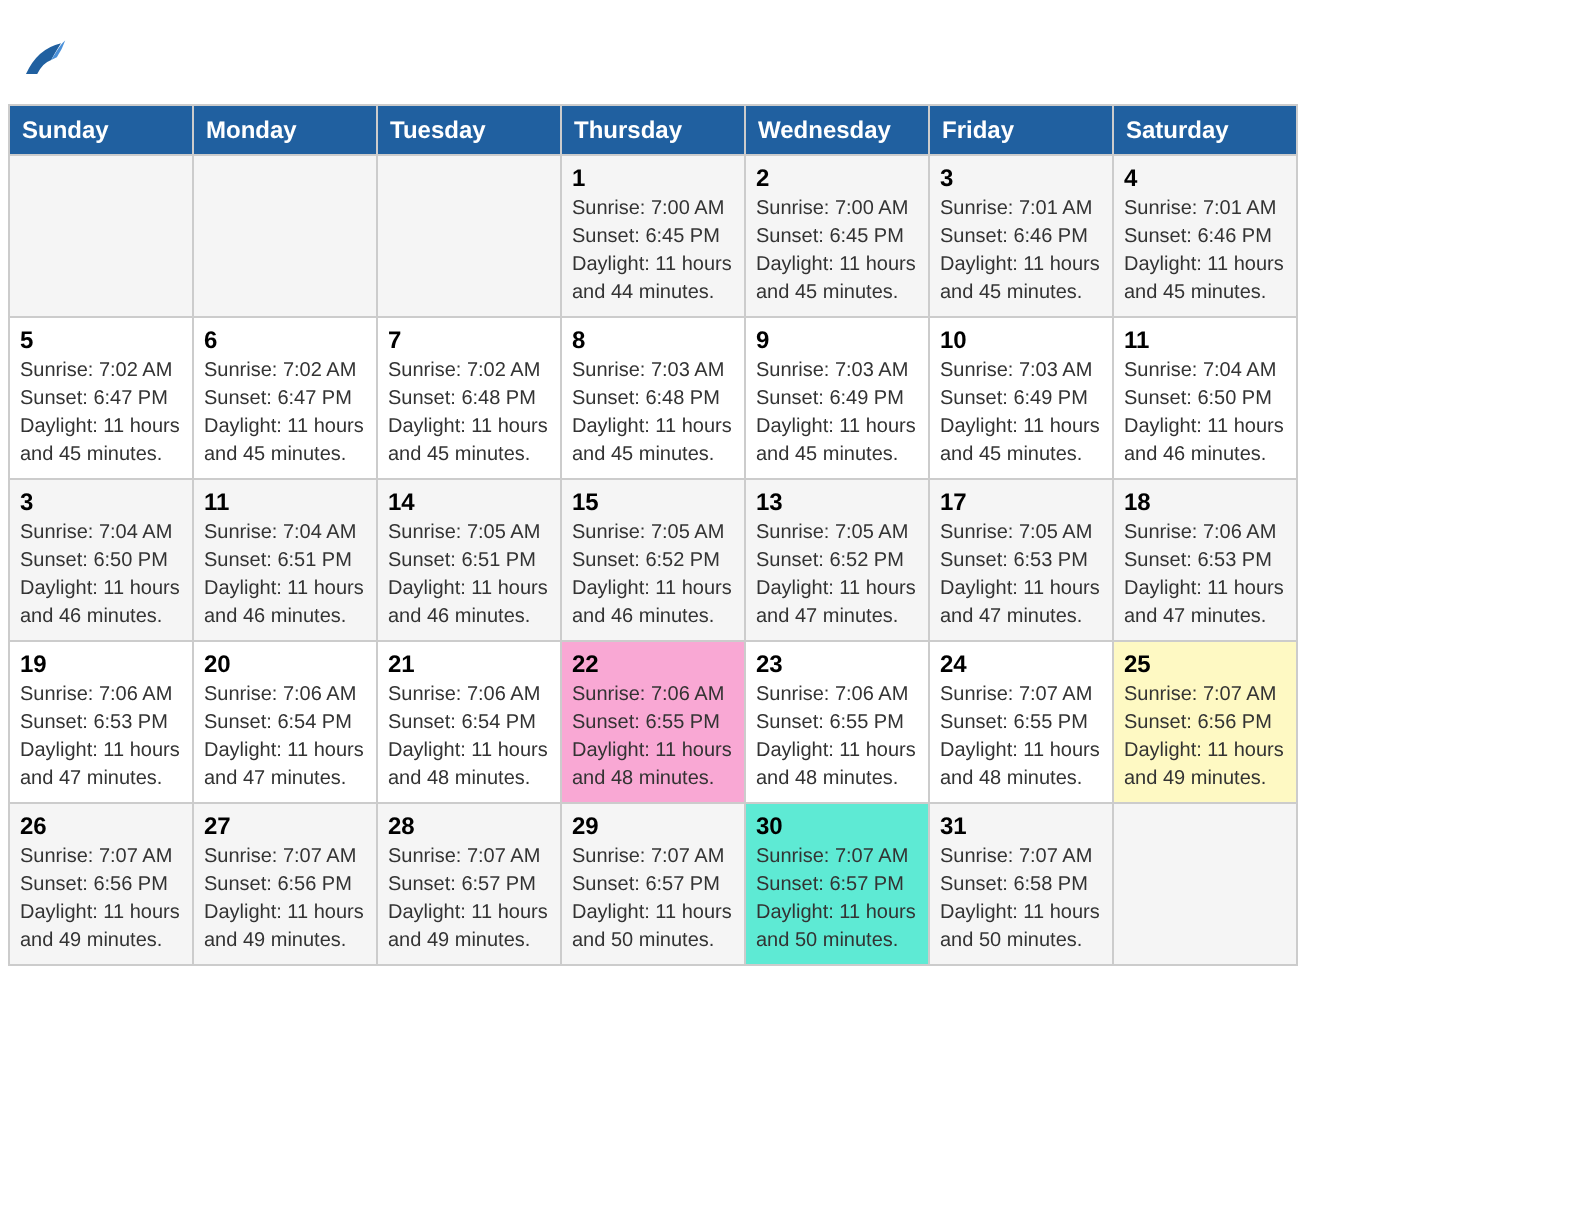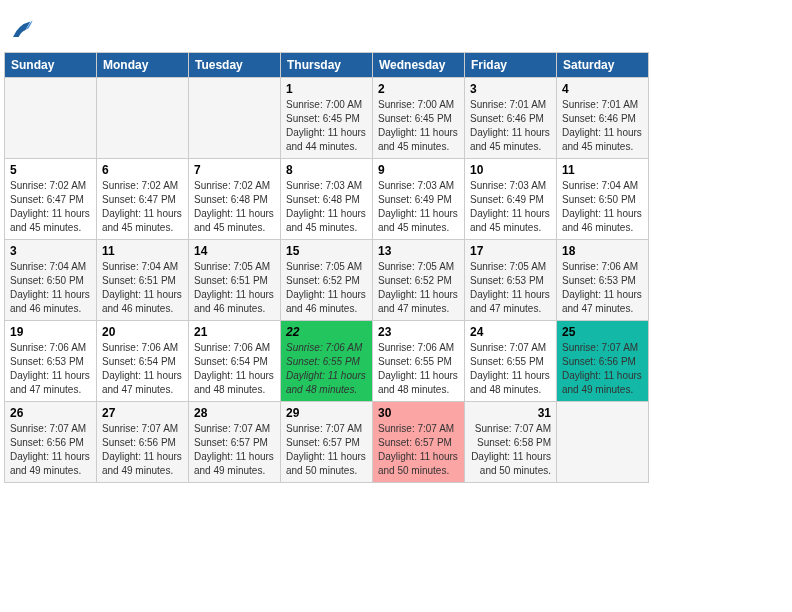--- a/index.html
+++ b/index.html
@@ -278,42 +278,42 @@
 Daylight: 11 hours
 and 47 minutes.</div>
           </td>
           <td style="background-color: rgb(255, 255, 255);">
             <span class="day-num">21</span>
             <div class="day-info" style="white-space: pre-line;">Sunrise: 7:06 AM
 Sunset: 6:54 PM
 Daylight: 11 hours
 and 48 minutes.</div>
           </td>
-          <td style="background-color: #22c55e; font-style: italic;">
+          <td style="background-color: #f9a8d4;">
             <span class="day-num">22</span>
             <div class="day-info" style="white-space: pre-line;">Sunrise: 7:06 AM
 Sunset: 6:55 PM
 Daylight: 11 hours
 and 48 minutes.</div>
           </td>
           <td style="background-color: rgb(255, 255, 255);">
             <span class="day-num">23</span>
             <div class="day-info" style="white-space: pre-line;">Sunrise: 7:06 AM
 Sunset: 6:55 PM
 Daylight: 11 hours
 and 48 minutes.</div>
           </td>
           <td style="background-color: rgb(255, 255, 255);">
             <span class="day-num">24</span>
             <div class="day-info" style="white-space: pre-line;">Sunrise: 7:07 AM
 Sunset: 6:55 PM
 Daylight: 11 hours
 and 48 minutes.</div>
           </td>
-          <td style="background-color: #14b8a6;">
+          <td style="background-color: #fef9c3;">
             <span class="day-num">25</span>
             <div class="day-info" style="white-space: pre-line;">Sunrise: 7:07 AM
 Sunset: 6:56 PM
 Daylight: 11 hours
 and 49 minutes.</div>
           </td>
         </tr>
         <tr>
           <td style="background-color: rgb(245, 245, 245);">
             <span class="day-num">26</span>
@@ -336,28 +336,28 @@
 Daylight: 11 hours
 and 49 minutes.</div>
           </td>
           <td style="background-color: rgb(245, 245, 245);">
             <span class="day-num">29</span>
             <div class="day-info" style="white-space: pre-line;">Sunrise: 7:07 AM
 Sunset: 6:57 PM
 Daylight: 11 hours
 and 50 minutes.</div>
           </td>
-          <td style="background-color: #fca5a5; margin-left: 12px;">
+          <td style="background-color: #5eead4; margin-left: 12px;">
             <span class="day-num">30</span>
             <div class="day-info" style="white-space: pre-line;">Sunrise: 7:07 AM
 Sunset: 6:57 PM
 Daylight: 11 hours
 and 50 minutes.</div>
           </td>
-          <td style="background-color: rgb(245, 245, 245); text-align: right;">
+          <td style="background-color: rgb(245, 245, 245);">
             <span class="day-num">31</span>
             <div class="day-info" style="white-space: pre-line;">Sunrise: 7:07 AM
 Sunset: 6:58 PM
 Daylight: 11 hours
 and 50 minutes.</div>
           </td>
           <td class="empty-cell" style="background-color: rgb(245, 245, 245);"></td>
         </tr>
       </tbody>
   </table>

